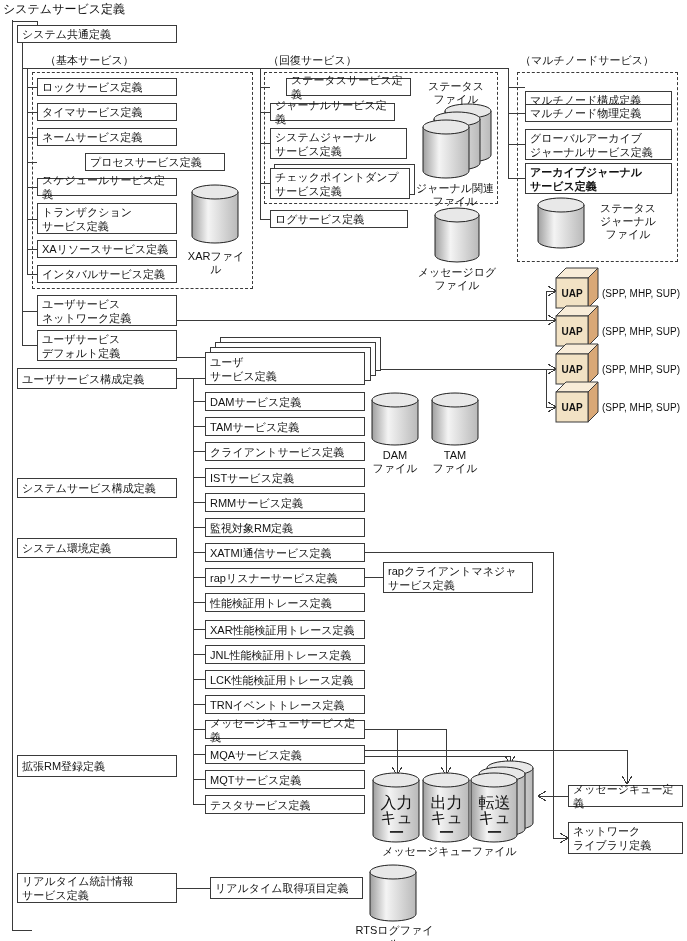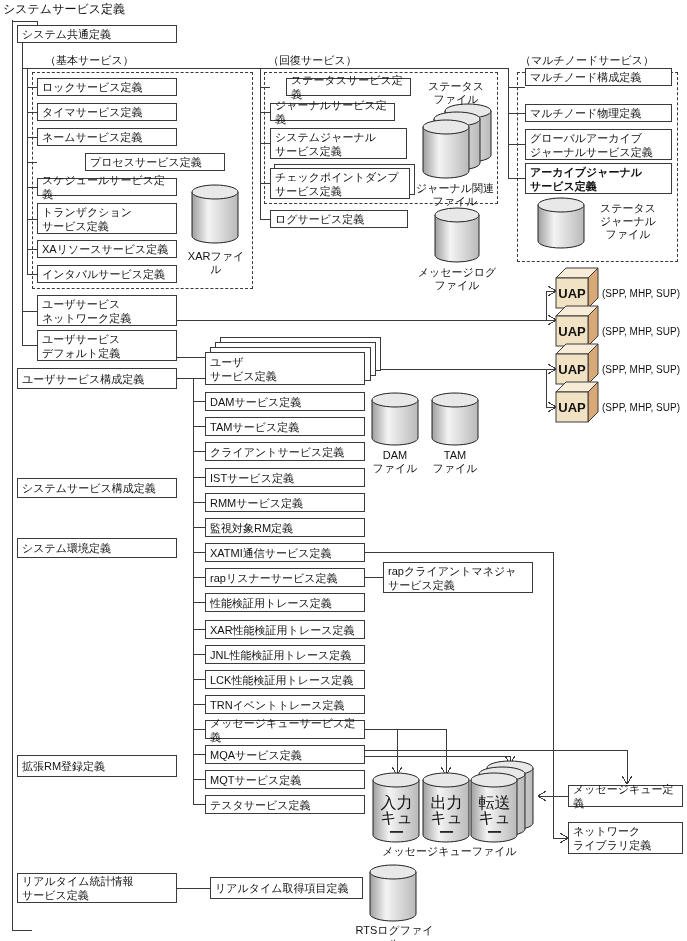--- a/index.html
+++ b/index.html
@@ -8,21 +8,21 @@
   #wires{position:absolute;left:0;top:0;z-index:0;}
   .box{position:absolute;z-index:2;background:#fff;border:1px solid #3a3a3a;
        font-size:11px;line-height:14px;display:flex;align-items:center;
        padding:0 4px;white-space:pre-line;box-sizing:border-box;}
   .grp{position:absolute;z-index:1;border:1px dashed #3a3a3a;box-sizing:border-box;}
   .lbl{position:absolute;z-index:2;font-size:11px;line-height:13px;white-space:pre-line;}
   .lbl.c{text-align:center;}
   .title{font-size:12px;font-weight:normal;}
   .qtxt{font-size:16px;line-height:15px;}
   .spp{font-size:10px;letter-spacing:0;}
-  .uaptxt{font-size:13px;font-weight:bold;justify-content:center;text-align:center;
+  .uaptxt{font-size:10px;font-weight:bold;justify-content:center;text-align:center;
           display:flex;align-items:center;position:absolute;z-index:2;}
 </style>
 </head>
 <body>
 
 <div id="stage">
 
 <svg id="wires" width="687" height="941" viewBox="0 0 687 941">
   <defs>
     <linearGradient id="cylg" x1="0" y1="0" x2="1" y2="0">
@@ -182,21 +182,21 @@
 <div class="box" style="left:37px;top:265px;width:140px;height:18px;">インタバルサービス定義</div>
 
 <div class="box" style="left:286px;top:78px;width:125px;height:18px;">ステータスサービス定義</div>
 <div class="box" style="left:270px;top:103px;width:125px;height:18px;">ジャーナルサービス定義</div>
 <div class="box" style="left:270px;top:128px;width:137px;height:31px;">システムジャーナル
 サービス定義</div>
 <div class="box" style="left:270px;top:168px;width:140px;height:31px;">チェックポイントダンプ
 サービス定義</div>
 <div class="box" style="left:270px;top:210px;width:138px;height:18px;">ログサービス定義</div>
 
-<div class="box" style="left:525px;top:68px;width:147px;height:18px;">マルチノード構成定義</div>
+<div class="box" style="left:525px;top:91px;width:147px;height:18px;">マルチノード構成定義</div>
 <div class="box" style="left:525px;top:104px;width:147px;height:18px;">マルチノード物理定義</div>
 <div class="box" style="left:525px;top:129px;width:147px;height:31px;">グローバルアーカイブ
 ジャーナルサービス定義</div>
 <div class="box" style="left:525px;top:163px;width:147px;height:31px;font-weight:bold;">アーカイブジャーナル
 サービス定義</div>
 
 <div class="box" style="left:37px;top:295px;width:140px;height:31px;">ユーザサービス
 ネットワーク定義</div>
 <div class="box" style="left:37px;top:330px;width:140px;height:31px;">ユーザサービス
 デフォルト定義</div>

